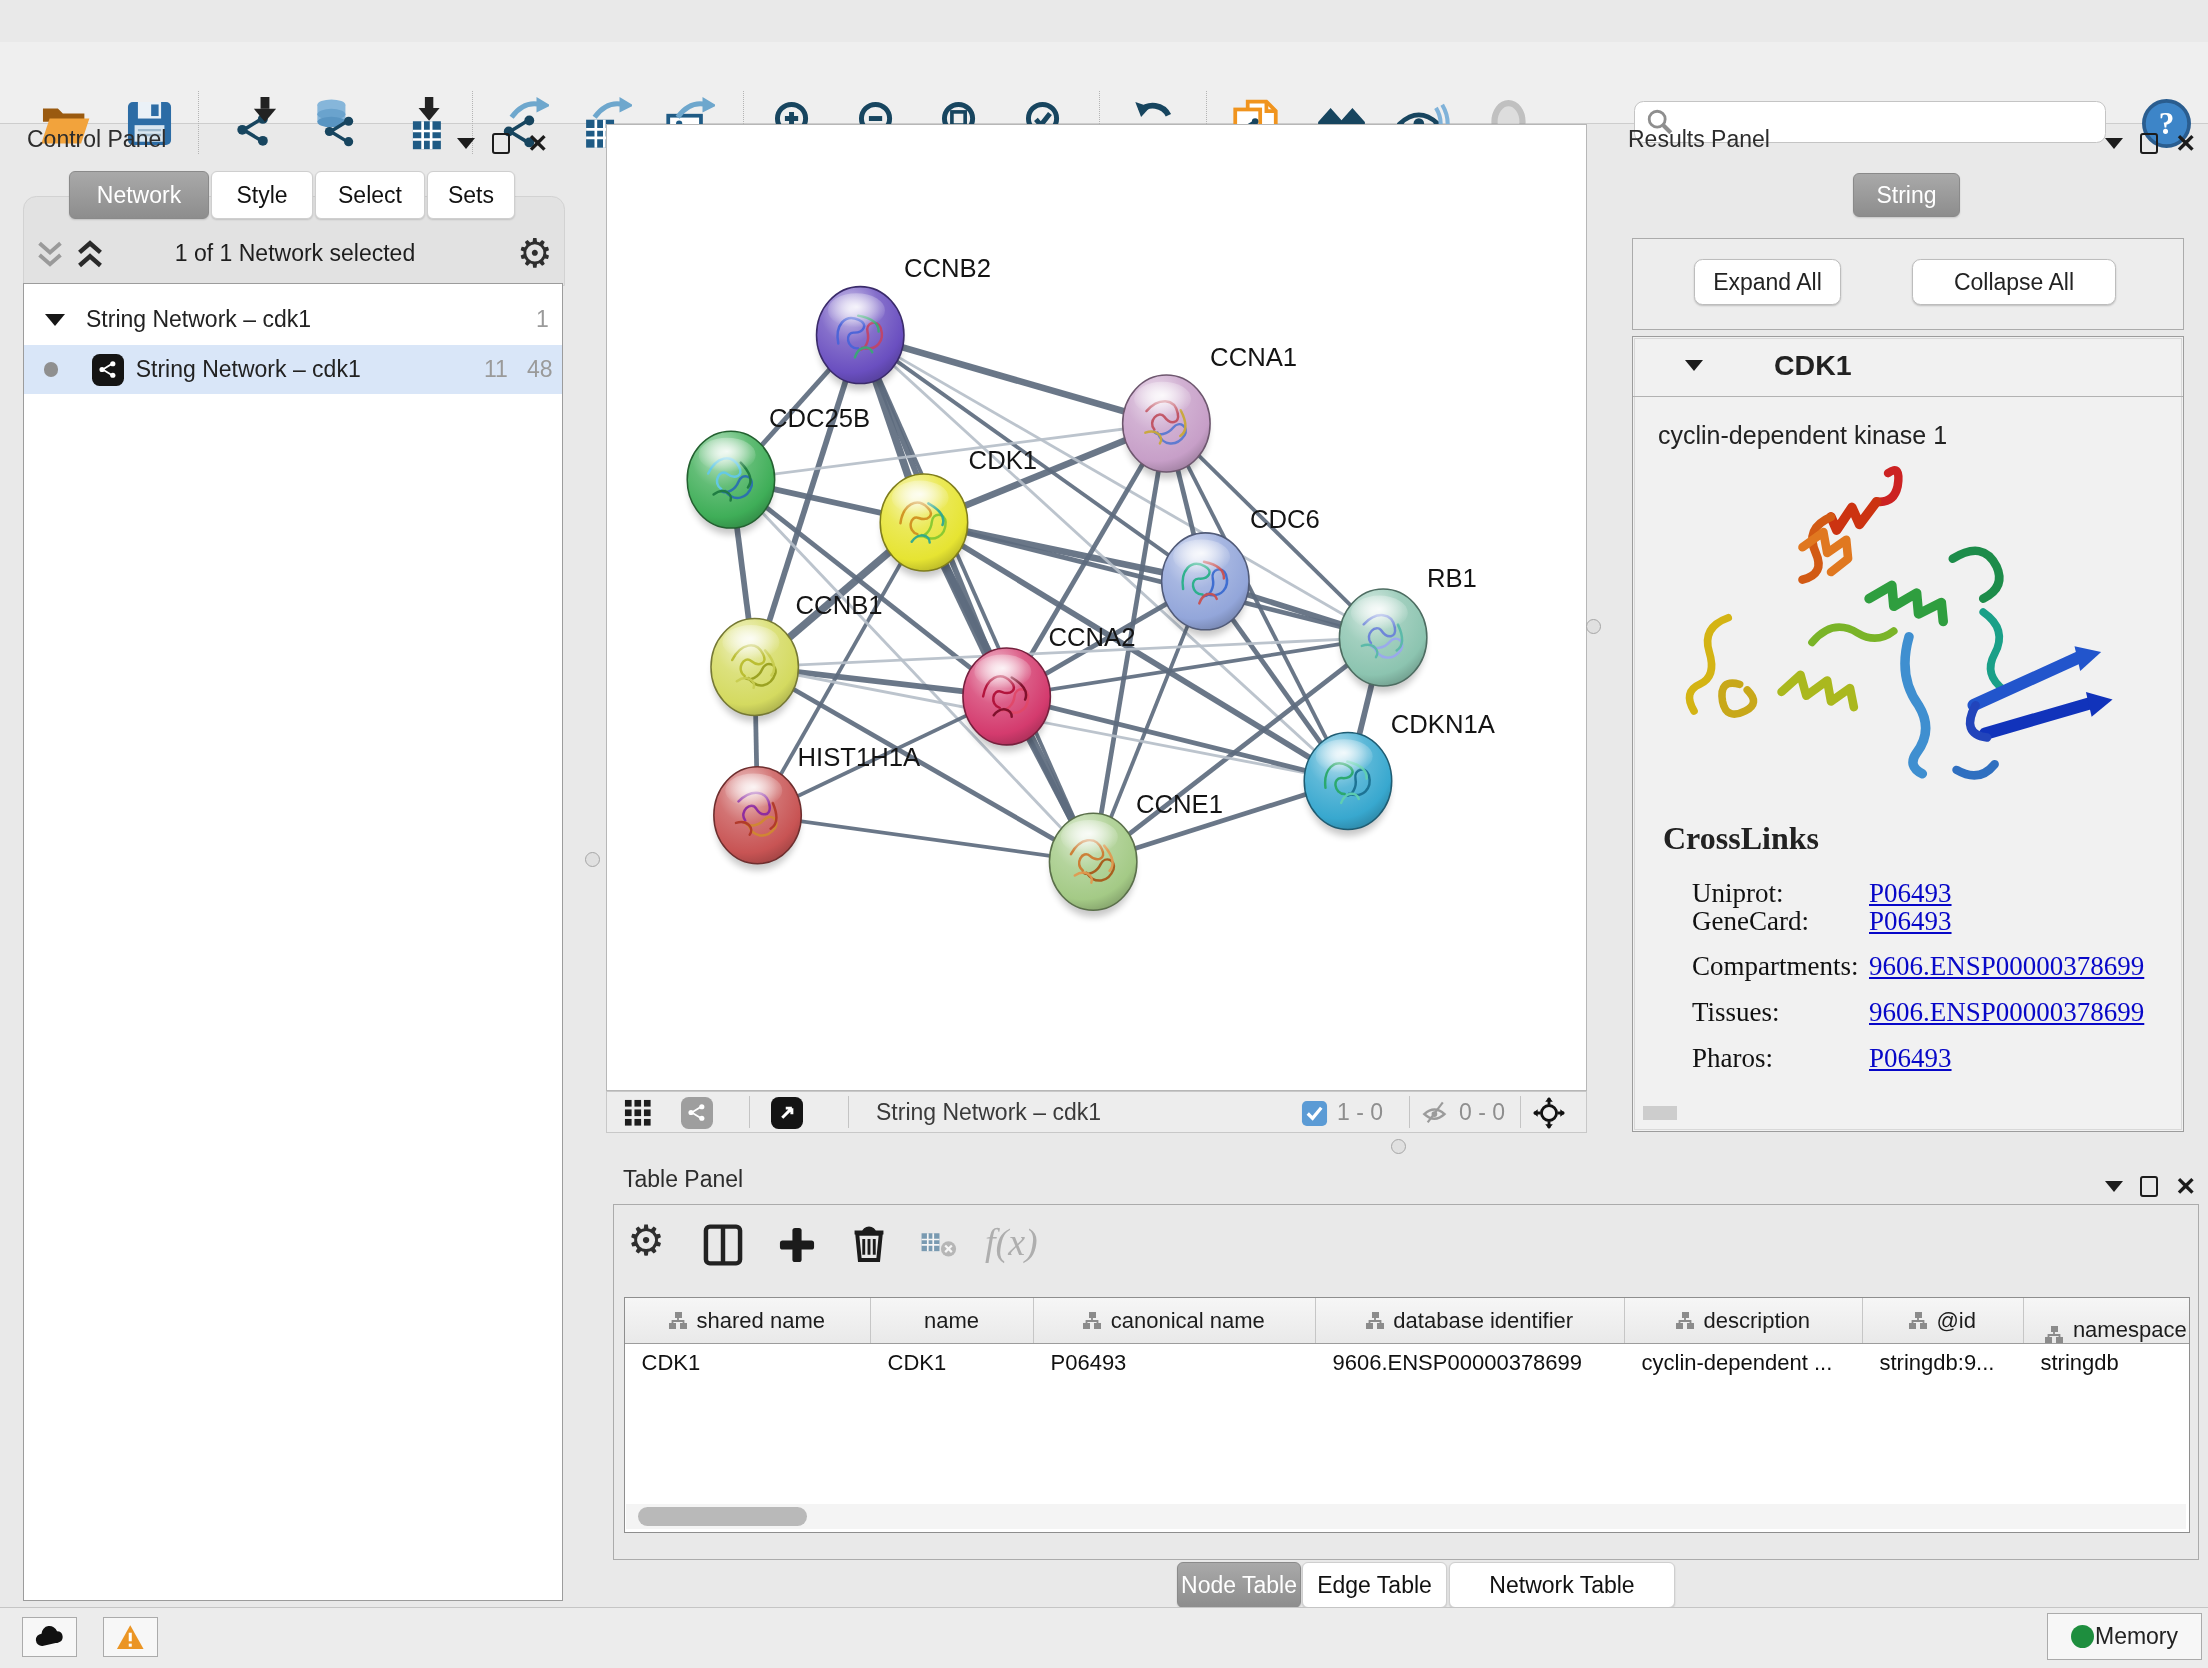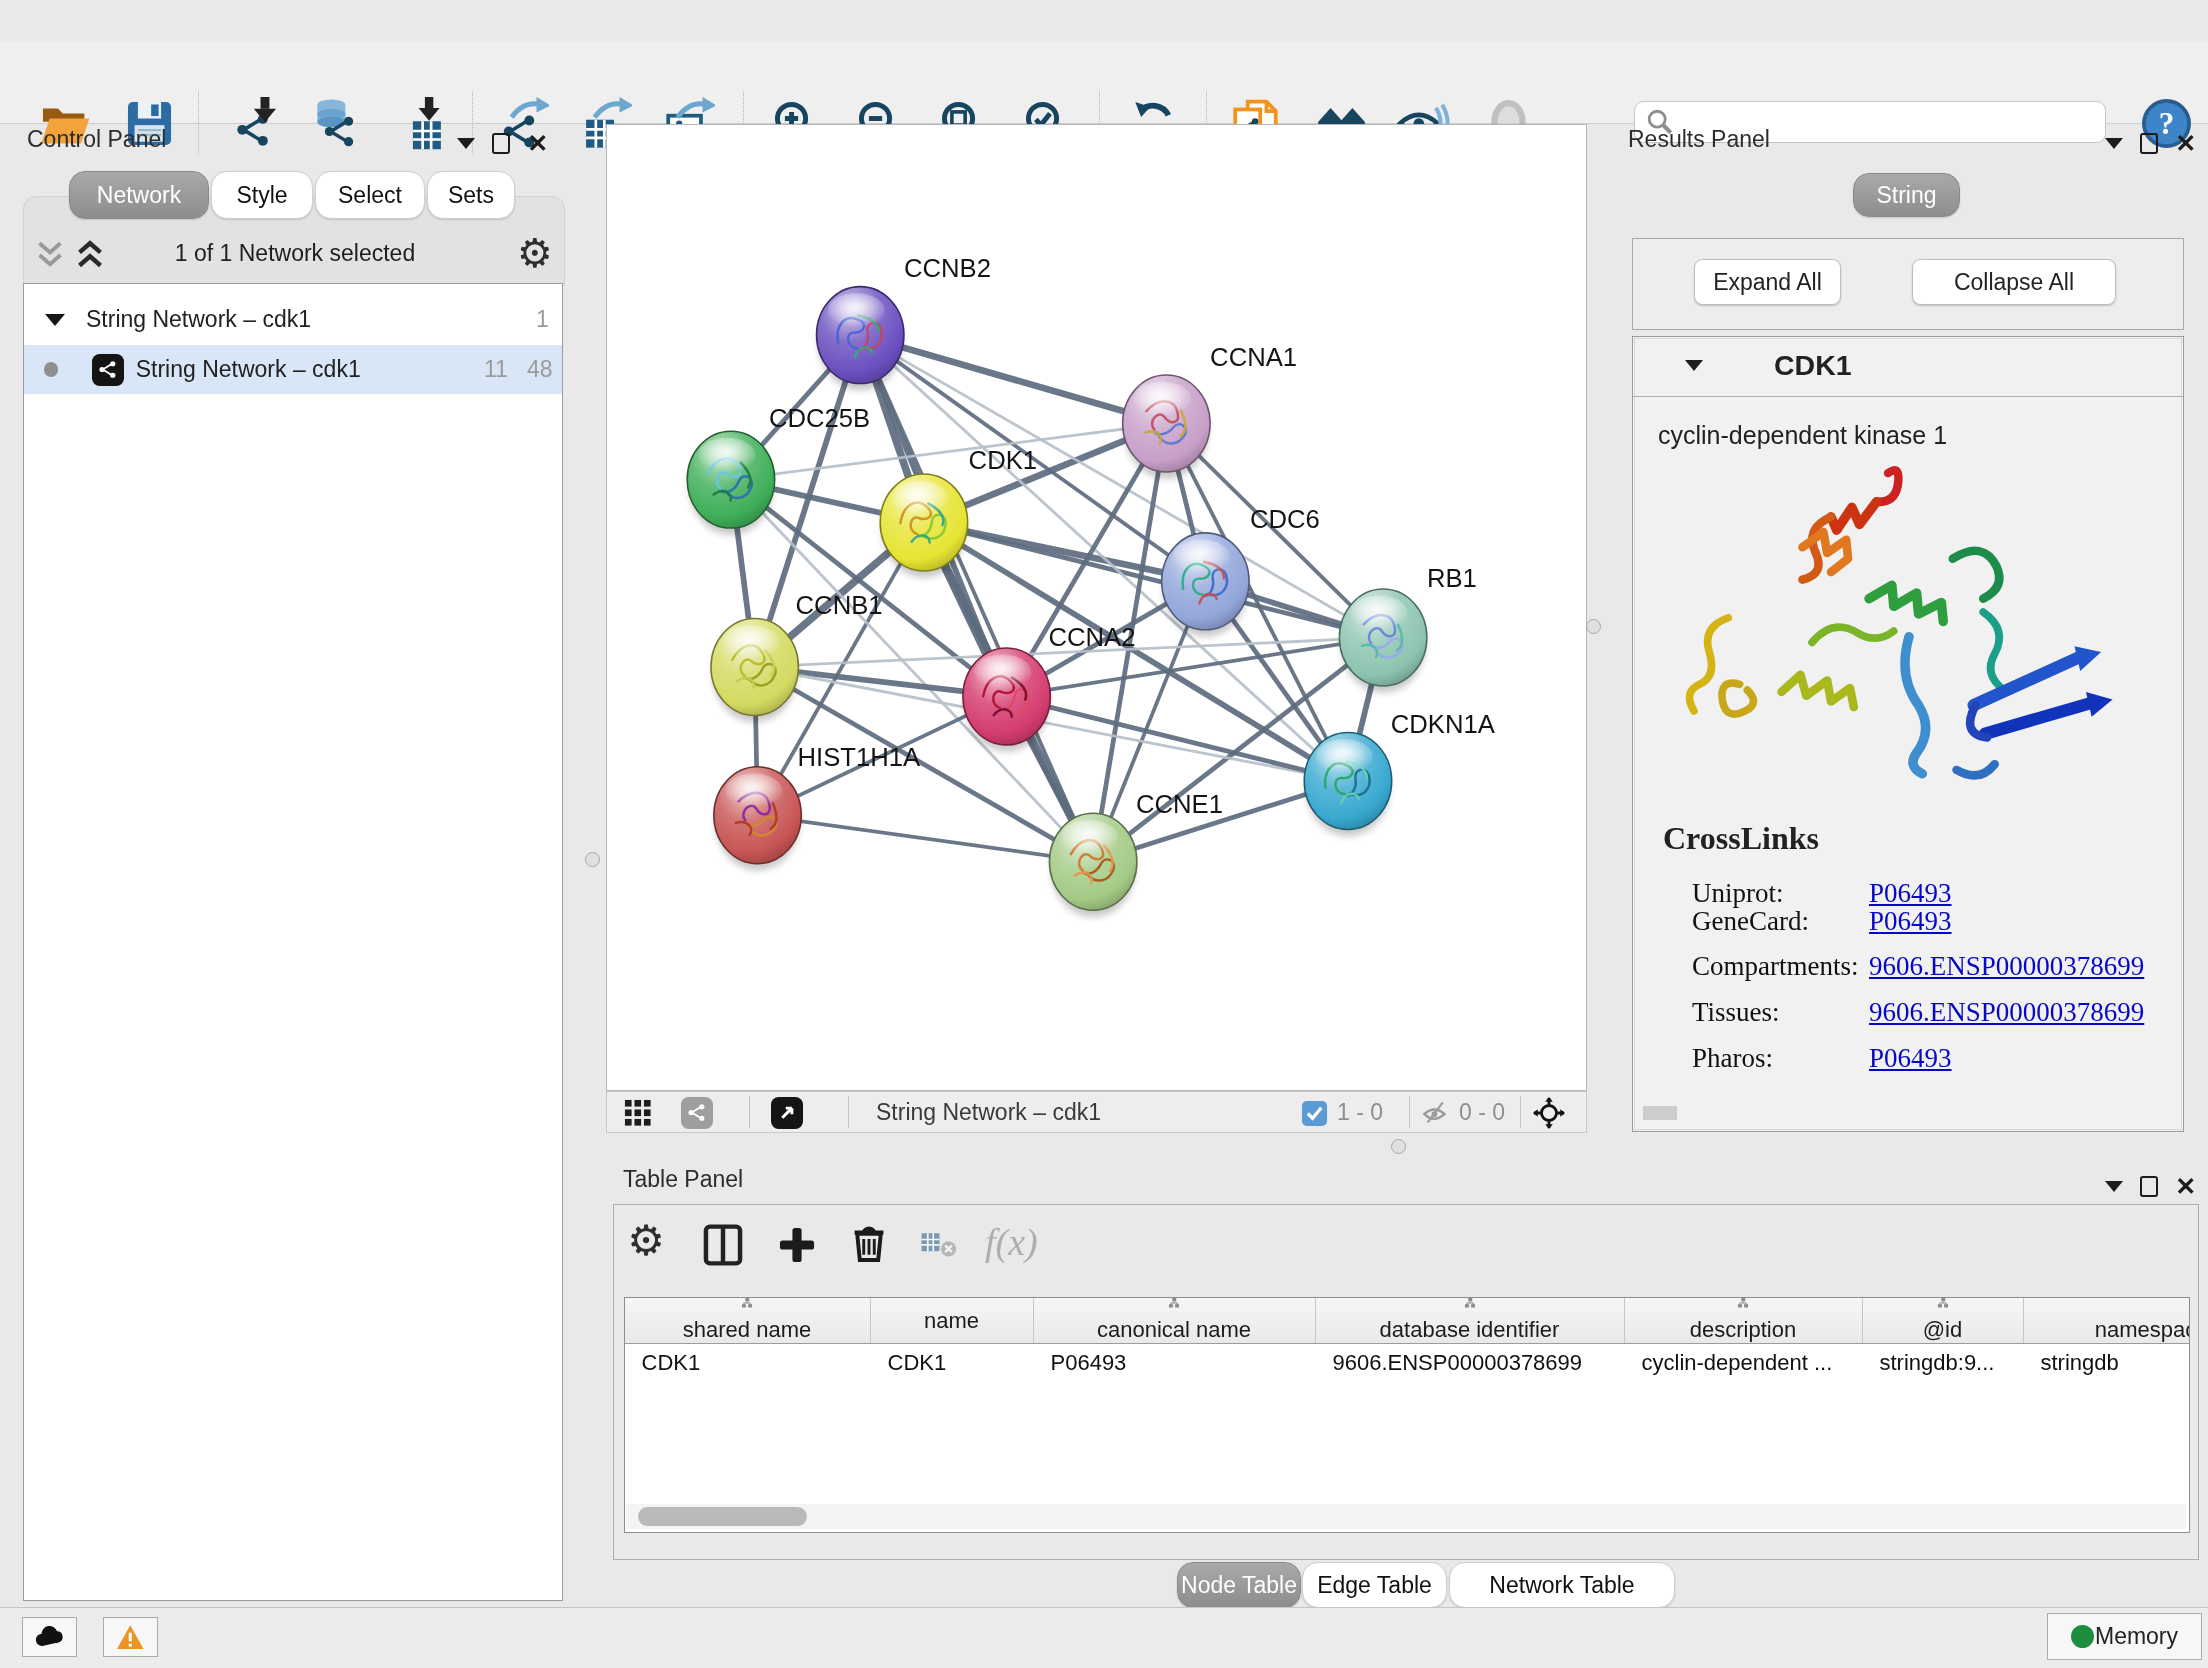--- a/index.html
+++ b/index.html
@@ -21,21 +21,21 @@
              border:1.9px solid #c4c4c4;border-radius:9.5px;display:flex;align-items:center;box-sizing:border-box;}
   #searchbox input{border:none;outline:none;flex:1;font-size:21px;background:transparent;margin-left:3.8px;}
   
   .ptitle{font-size:23px;color:#2c2c2c;}
   .pctrl{position:absolute;display:flex;gap:17px;align-items:center;}
   .caret{width:0;height:0;border-left:9.5px solid transparent;border-right:9.5px solid transparent;
          border-top:11.4px solid #1c1c1c;}
   .sqr{width:14.3px;height:17px;border:2.9px solid #1c1c1c;border-radius:2.9px;}
   .xx{font-size:25px;font-weight:bold;color:#1c1c1c;line-height:19px;}
   .tab{position:absolute;height:46px;line-height:46px;text-align:center;font-size:23px;
-       background:#fff;border:1px solid #cfcfcf;border-radius:16px;color:#111;cursor:pointer;
+       background:#fff;border:1px solid #cfcfcf;border-radius:6px;color:#111;cursor:pointer;
        box-shadow:0 1px 1.9px rgba(0,0,0,.15);}
   .tab.sel{background:linear-gradient(#a9a9a9,#8d8d8d);color:#fff;border-color:#8a8a8a;}
   
   #cp-tabback{left:23px;top:196px;width:540px;height:88px;background:#e2e2e2;border:1px solid #d2d2d2;
               border-radius:13.3px 13.3px 0 0;}
   #cp-tree{left:23px;top:283px;width:540px;height:1318px;background:#fff;border:1px solid #9c9c9c;box-sizing:border-box;}
   .treerow{position:absolute;left:0;width:538px;height:49px;display:flex;align-items:center;font-size:23px;}
   .cnt{color:#9a9a9a;}
   #sharebox{width:32px;height:32px;background:#141414;border-radius:7.6px;display:flex;
             align-items:center;justify-content:center;}
@@ -57,21 +57,21 @@
   .serif{font-family:"Liberation Serif",serif;}
   .xl-label{font-size:27px;color:#111;}
   .xl-link{font-size:27px;color:#0707c8;text-decoration:underline;cursor:pointer;}
   
   #tp-box{left:613px;top:1204px;width:1586px;height:356px;background:#e9e9e9;border:1px solid #ababab;box-sizing:border-box;}
   #tp-table{position:absolute;left:9.5px;top:92px;width:1566px;height:236px;background:#fff;
             border:1px solid #8e8e8e;box-sizing:border-box;overflow:hidden;}
   #tp-header{position:absolute;left:0;top:0;height:45px;display:flex;background:linear-gradient(#f6f6f6,#e9e9e9);
              border-bottom:1.9px solid #9c9c9c;}
   .th{display:flex;align-items:center;justify-content:center;gap:9.5px;font-size:22px;color:#1c1c1c;
-      border-right:1px solid #c6c6c6;box-sizing:border-box;overflow:hidden;white-space:nowrap;flex-direction:column;}
+      border-right:1px solid #c6c6c6;box-sizing:border-box;overflow:hidden;white-space:nowrap;}
   #tp-row{position:absolute;left:0;top:45px;height:40px;display:flex;}
   .td{font-size:22px;color:#111;padding-left:17px;display:flex;align-items:center;box-sizing:border-box;
       overflow:hidden;white-space:nowrap;}
   #tp-scroll{position:absolute;left:1.9px;bottom:2.9px;width:1560px;height:25px;background:#f4f4f4;}
   #tp-thumb{position:absolute;left:11.4px;top:2.9px;width:169px;height:19px;background:#b9b9b9;border-radius:9.5px;}
   .btab{position:absolute;top:1562px;height:44px;line-height:44px;}
   
   #statusbar{left:0;top:1607px;width:2208px;height:61px;background:#ececec;border-top:1px solid #c5c5c5;}
   .sbtn{position:absolute;top:8.6px;height:40px;background:#f7f7f7;border:1.9px solid #ababab;box-sizing:border-box;
         display:flex;align-items:center;justify-content:center;cursor:pointer;}

